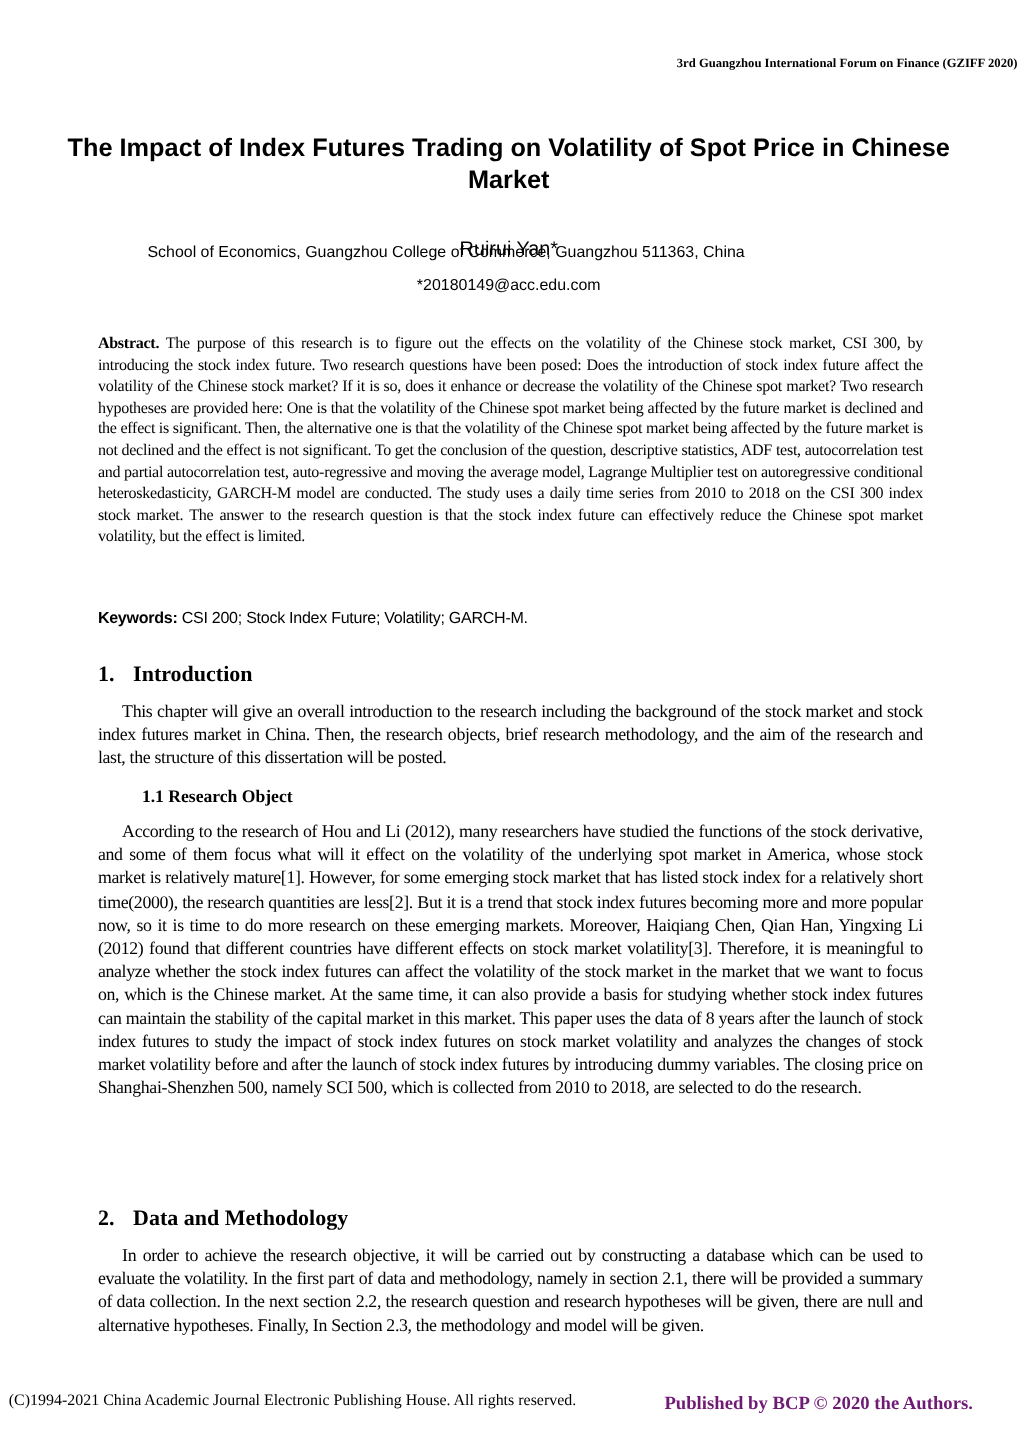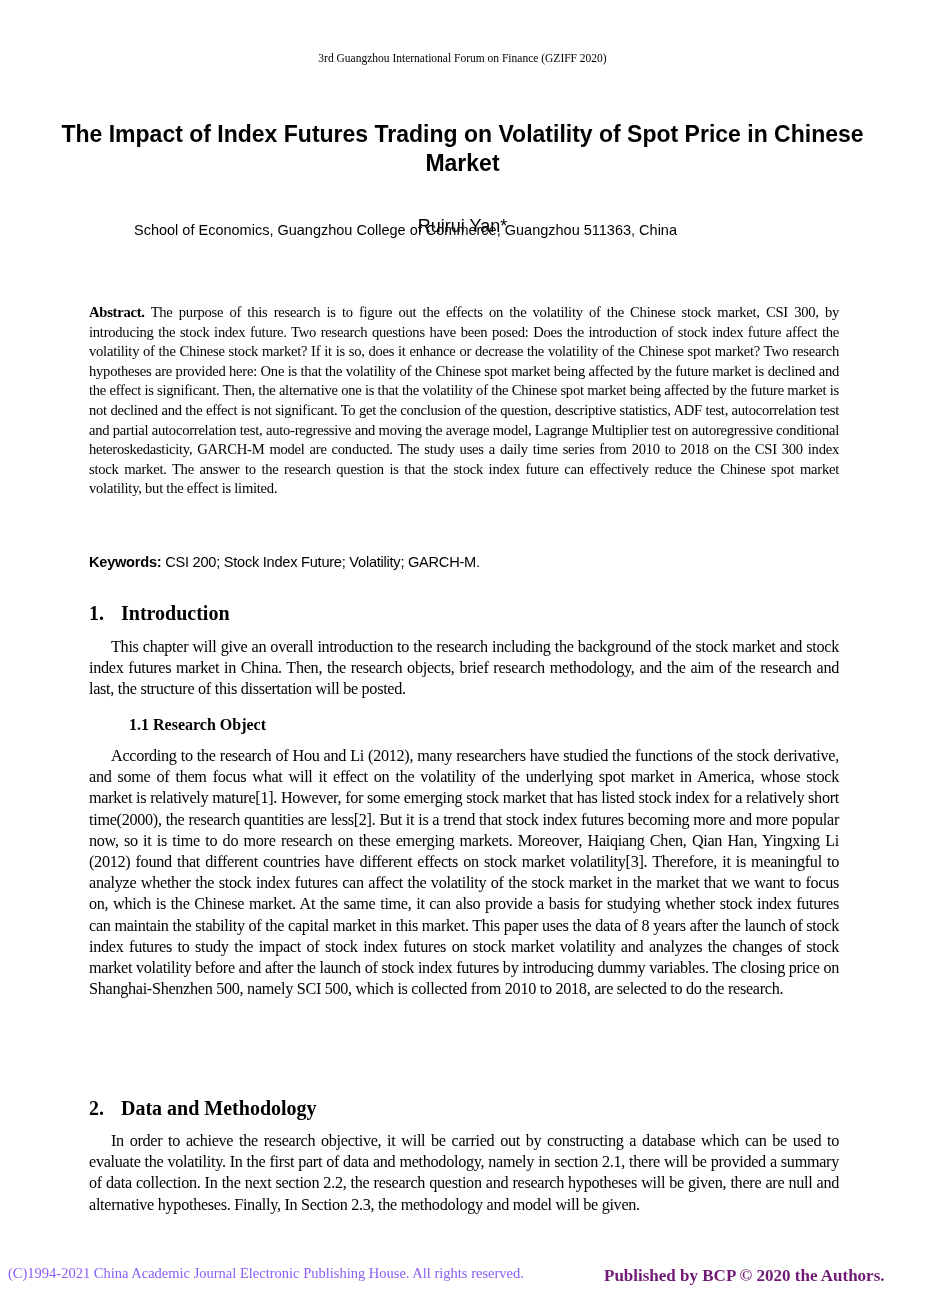--- a/index.html
+++ b/index.html
@@ -1,20 +1,20 @@
 <!DOCTYPE html>
 <html><head>
   <meta charset="utf-8">
   <style>
     html, body { margin: 0; padding: 0; background: #ffffff; }
     body { width: 925px; height: 1309px; position: relative; overflow: hidden; color: #000; }
     .page { position: absolute; left: 0; top: 0; width: 925px; height: 1309px; }
     .conf-header {
-      position: absolute; top: 52px; left: 0; width: 925px; text-align: center;
-      font-family: "Liberation Serif", serif; font-weight: normal; font-size: 11.5px;
+      position: absolute; top: 52px; left: 0; width: 925px; text-align: right;
+      font-family: "Liberation Serif", serif; font-weight: bold; font-size: 11.5px;
     }
     .title {
       position: absolute; top: 120px; left: 60px; width: 805px; text-align: center;
       font-family: "Liberation Sans", sans-serif; font-weight: bold; font-size: 23px; line-height: 29px;
     }
     .author {
       position: absolute; top: 187px; left: 0; width: 925px; text-align: center;
       font-family: "Liberation Sans", sans-serif; font-size: 18px; margin-top: 29px;
     }
     .affil {
@@ -42,38 +42,39 @@
     .h2 {
       position: absolute; left: 89px; font-family: "Liberation Serif", serif; font-weight: bold; font-size: 16px; margin-left: 40px;
     }
     .para {
       position: absolute; left: 89px; width: 750px; text-align: justify;
       font-family: "Liberation Serif", serif; font-size: 16.2px; line-height: 21.2px; text-indent: 22px;
       letter-spacing: -0.3px;
     }
     .footer-watermark {
       position: absolute; top: 1265px; left: 8px; white-space: nowrap;
-      font-family: "Liberation Serif", serif; font-size: 14.5px; color: #8b5cf6;
+      font-family: "Liberation Serif", serif; font-size: 14.5px; color: #000000;
     }
     .footer-publisher {
       position: absolute; top: 1266px; left: 604px; white-space: nowrap;
       font-family: "Liberation Serif", serif; font-weight: bold; font-size: 17px; color: #701a75;
       background: transparent;
     }
   </style>
 </head>
 <body>
 
 <div class="page">
 
   <div class="conf-header">3rd Guangzhou International Forum on Finance (GZIFF 2020)</div>
 
   <div class="title">The Impact of Index Futures Trading on Volatility of Spot Price in Chinese Market</div>
   <div class="author">Ruirui Yan*</div>
   <div class="affil">School of Economics, Guangzhou College of Commerce, Guangzhou 511363, China</div>
+  <div class="email">*20180149@acc.edu.com</div>
 
   <div class="abstract">
     <span class="bold">Abstract.</span><span> The purpose of this research is to figure out the effects on the volatility of the Chinese stock market, CSI 300, by introducing the stock index future. Two research questions have been posed: Does the introduction of stock index future affect the volatility of the Chinese stock market? If it is so, does it enhance or decrease the volatility of the Chinese spot market? Two research hypotheses are provided here: One is that the volatility of the Chinese spot market being affected by the future market is declined and the effect is significant. Then, the alternative one is that the volatility of the Chinese spot market being affected by the future market is not declined and the effect is not significant. To get the conclusion of the question, descriptive statistics, ADF test, autocorrelation test and partial autocorrelation test, auto-regressive and moving the average model, Lagrange Multiplier test on autoregressive conditional heteroskedasticity, GARCH-M model are conducted. The study uses a daily time series from 2010 to 2018 on the CSI 300 index stock market. The answer to the research question is that the stock index future can effectively reduce the Chinese spot market volatility, but the effect is limited.</span>
   </div>
 
   <div class="keywords">
     <span class="bold">Keywords:</span><span> CSI 200; Stock Index Future; Volatility; GARCH-M.</span>
   </div>
 
   <div class="h1" style="top:602px;">

